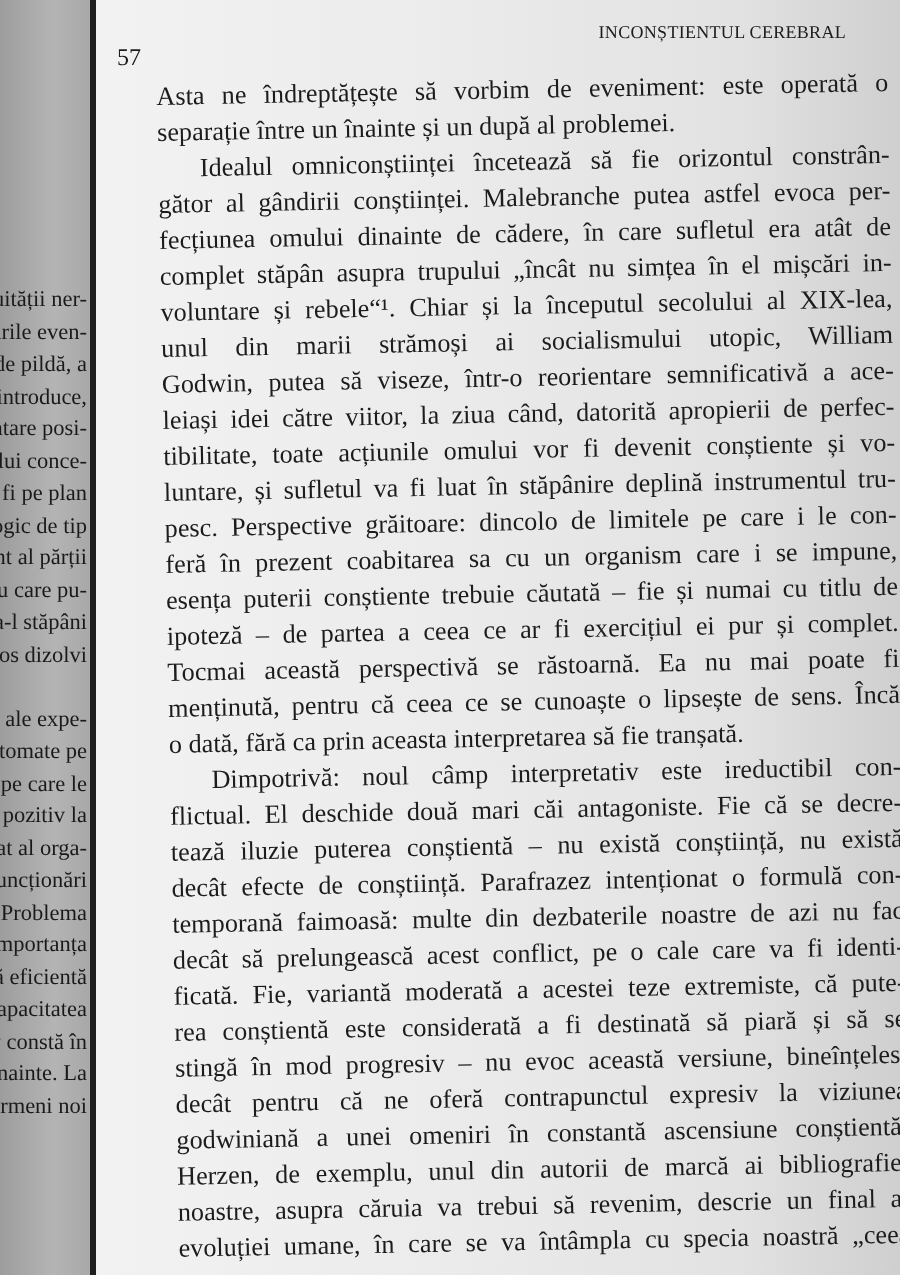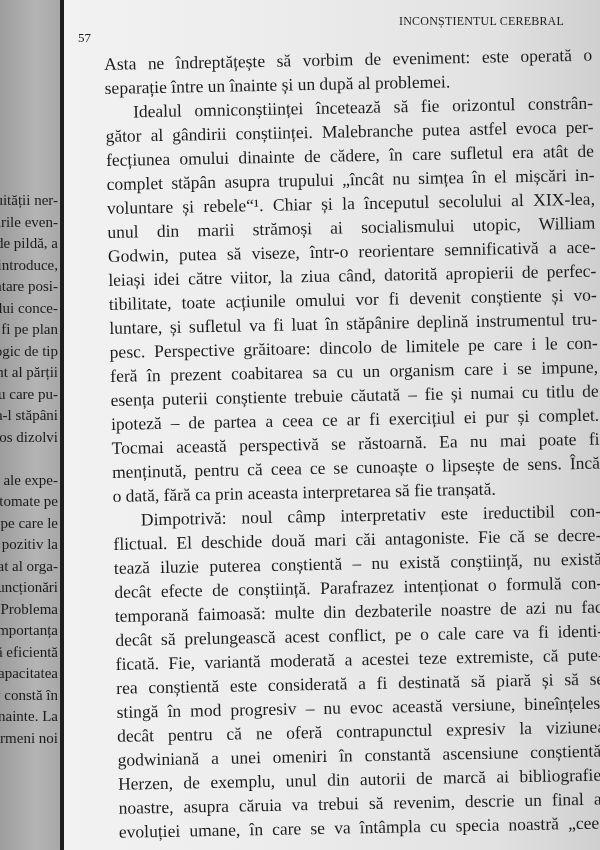--- a/index.html
+++ b/index.html
@@ -24,21 +24,21 @@
       background: #1e1e1e;
     }
     .right-page {
       position: absolute; left: 64px; top: 0; width: 536px; height: 850px;
       background: linear-gradient(90deg, #f2f2f2 0%, #ececec 40%, #e2e2e2 80%, #cfcfcf 100%);
     }
     .running-head {
       position: absolute; right: 36px; top: 14px; font-size: 12px; letter-spacing: 0.2px;
     }
     .page-number {
-      position: absolute; left: 14px; top: 30px; font-size: 13px;
+      position: absolute; left: 14px; top: 30px; font-size: 16px;
     }
     .body-text {
       position: absolute; left: 40px; top: 52px; width: 488px;
       font-size: 17.5px; line-height: 24px;
       transform: rotate(-1.1deg); transform-origin: left top;
     }
     .line { white-space: nowrap; text-align: justify; text-align-last: justify; height: 24px; }
     .line.last { text-align-last: left; }
     .line.indent { padding-left: 28px; }
   </style>

